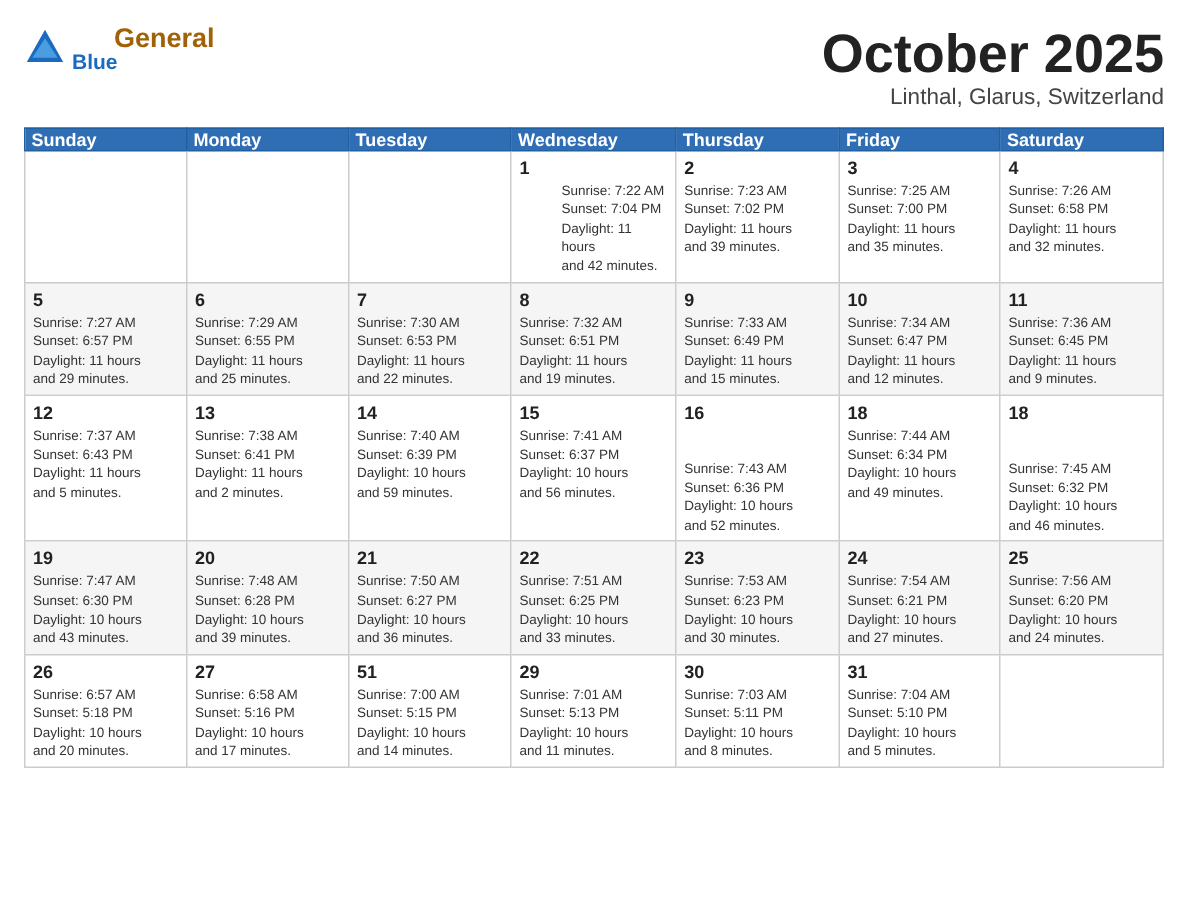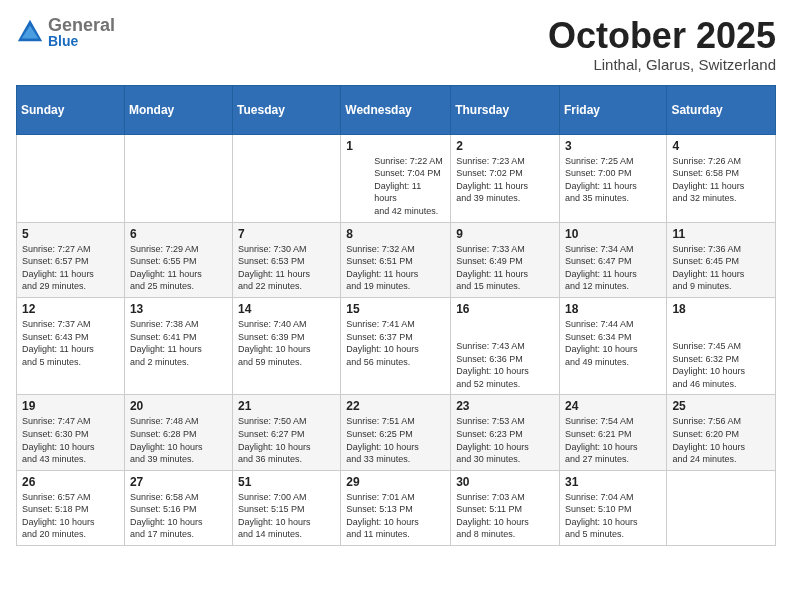--- a/index.html
+++ b/index.html
@@ -21,21 +21,22 @@
       align-items: center;
     }
     .logo-text {
       display: flex;
       flex-direction: column;
       line-height: 1;
     }
     .logo-general {
       font-size: 18px;
       font-weight: bold;
-      color: #737373;
+      color: #a16207;
+      margin-left: 28px;
     }
     .logo-blue {
       font-size: 14px;
       font-weight: bold;
       color: #1a6bbf;
     }
     .logo-icon {
       width: 28px;
       height: 28px;
       margin-right: 4px;
@@ -56,21 +57,21 @@
     .calendar {
       width: 100%;
       border-collapse: collapse;
       border: 1px solid #ccc;
     }
     .calendar th {
       background-color: #2f6db5;
       color: #fff;
       font-size: 12px;
       font-weight: bold;
-      padding: 17px 4px;
+      padding: 0 4px;
       text-align: left;
       border: 1px solid #2060a0;
     }
     .calendar td {
       vertical-align: top;
       border: 1px solid #ccc;
       padding: 4px 5px;
       font-size: 9.5px;
       color: #333;
       width: 113px;

